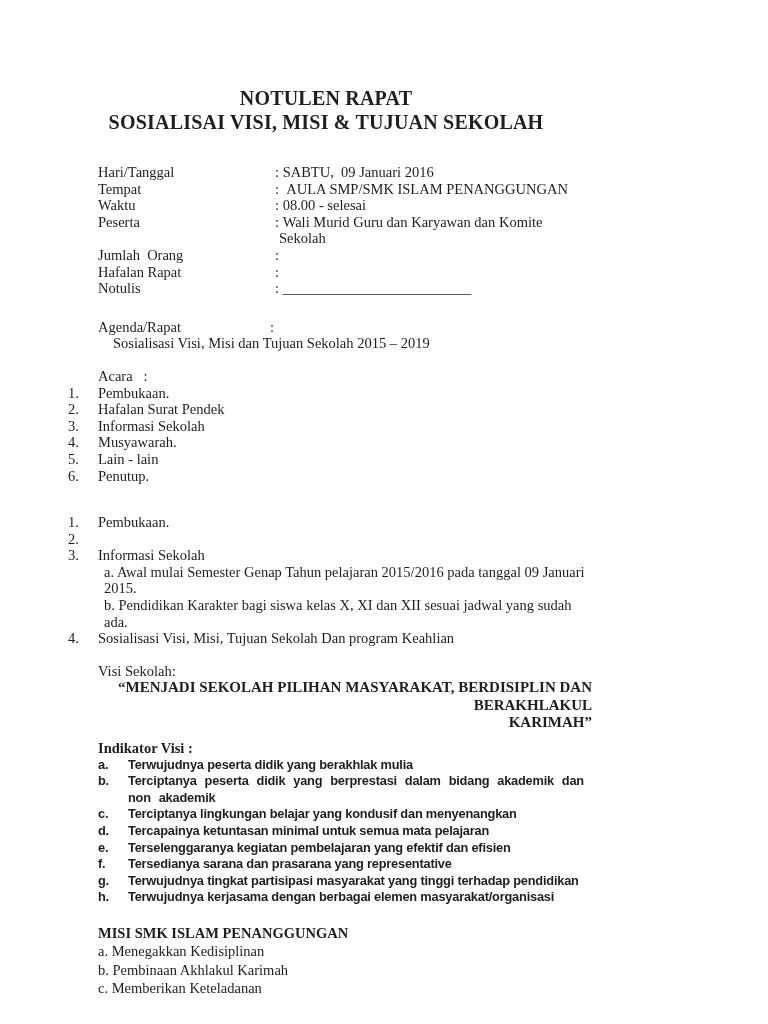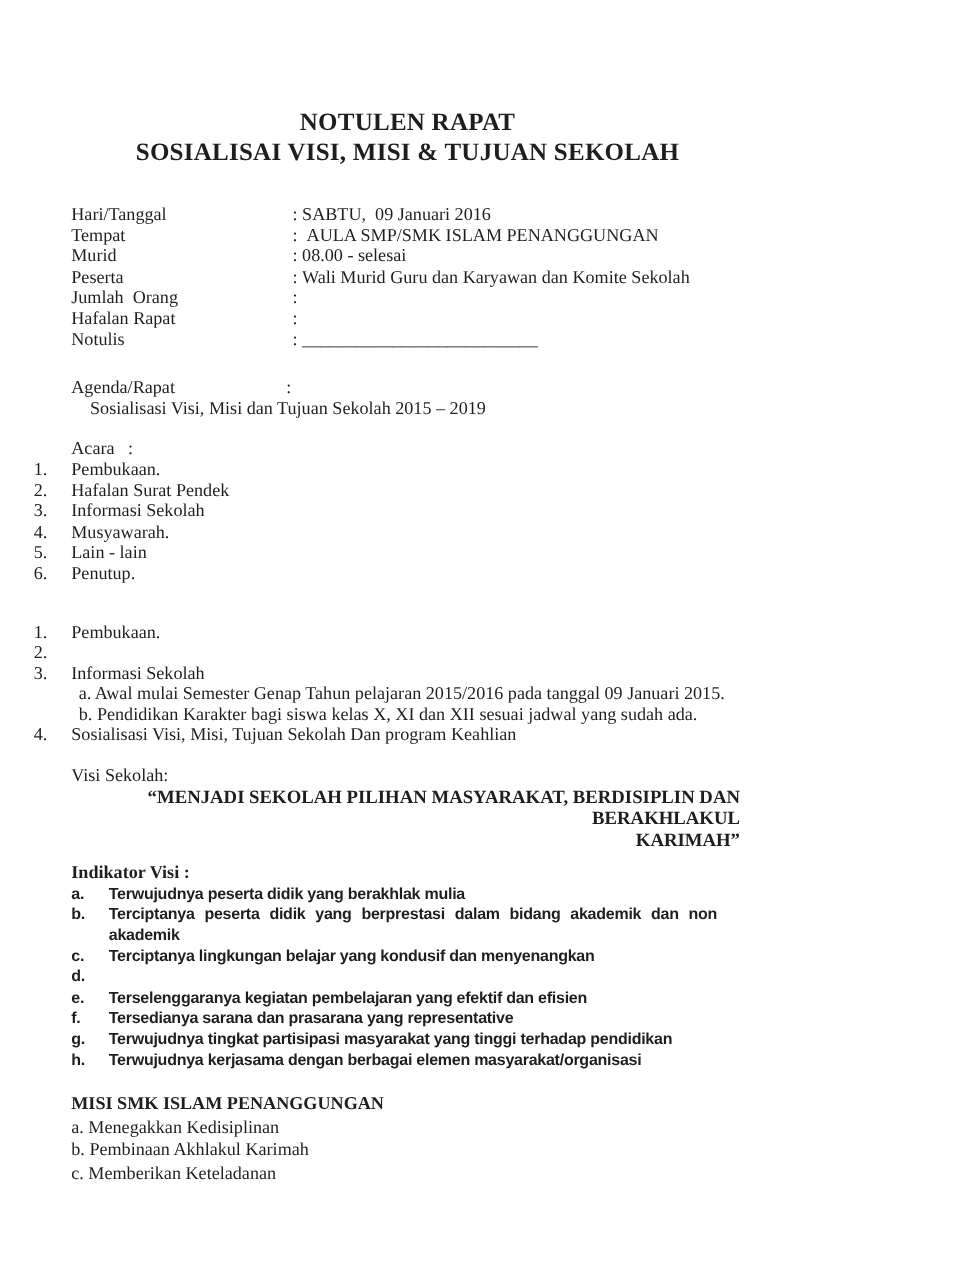--- a/index.html
+++ b/index.html
@@ -20,21 +20,21 @@
   }
   .title-block {
     padding-top: 86px;
     text-align: center;
     font-weight: 700;
     font-size: 20px;
     line-height: 24px;
     letter-spacing: 0.2px;
   }
   .content {
-    padding: 0 60px 0 57px;
+    padding: 0 60px 0 98px;
   }
   
   .details { margin-top: 30px; }
   .d-row { display: flex; }
   .d-label { width: 177px; flex: none; white-space: pre-wrap; }
   .d-sep { white-space: pre; }
   .d-value { white-space: pre-wrap; }
   .d-row.pimpinan .d-value { font-weight: 700; }
   
   .agenda { margin-top: 22px; }
@@ -87,21 +87,21 @@
         <span class="d-label">Hari/Tanggal</span>
         <span class="d-sep">:</span>
         <span class="d-value"> SABTU,  09 Januari 2016</span>
       </div>
       <div class="d-row">
         <span class="d-label">Tempat</span>
         <span class="d-sep">:</span>
         <span class="d-value">  AULA SMP/SMK ISLAM PENANGGUNGAN</span>
       </div>
       <div class="d-row">
-        <span class="d-label">Murid</span>
+        <span class="d-label">Waktu</span>
         <span class="d-sep">:</span>
         <span class="d-value"> 08.00 - selesai</span>
       </div>
       <div class="d-row">
         <span class="d-label">Peserta</span>
         <span class="d-sep">:</span>
         <span class="d-value"> Wali Murid Guru dan Karyawan dan Komite Sekolah</span>
       </div>
       <div class="d-row">
         <span class="d-label">Jumlah  Orang</span>
@@ -192,20 +192,21 @@
         <div class="ind-li spread">
           <span class="ind-letter">b.</span>
           <span class="ind-text">Terciptanya peserta didik yang berprestasi dalam bidang akademik dan non akademik</span>
         </div>
         <div class="ind-li">
           <span class="ind-letter">c.</span>
           <span class="ind-text">Terciptanya lingkungan belajar yang kondusif dan menyenangkan</span>
         </div>
         <div class="ind-li">
           <span class="ind-letter">d.</span>
+          <span class="ind-text">Tercapainya ketuntasan minimal untuk semua mata pelajaran</span>
         </div>
         <div class="ind-li">
           <span class="ind-letter">e.</span>
           <span class="ind-text">Terselenggaranya kegiatan pembelajaran yang efektif dan efisien</span>
         </div>
         <div class="ind-li">
           <span class="ind-letter">f.</span>
           <span class="ind-text">Tersedianya sarana dan prasarana yang representative</span>
         </div>
         <div class="ind-li">

